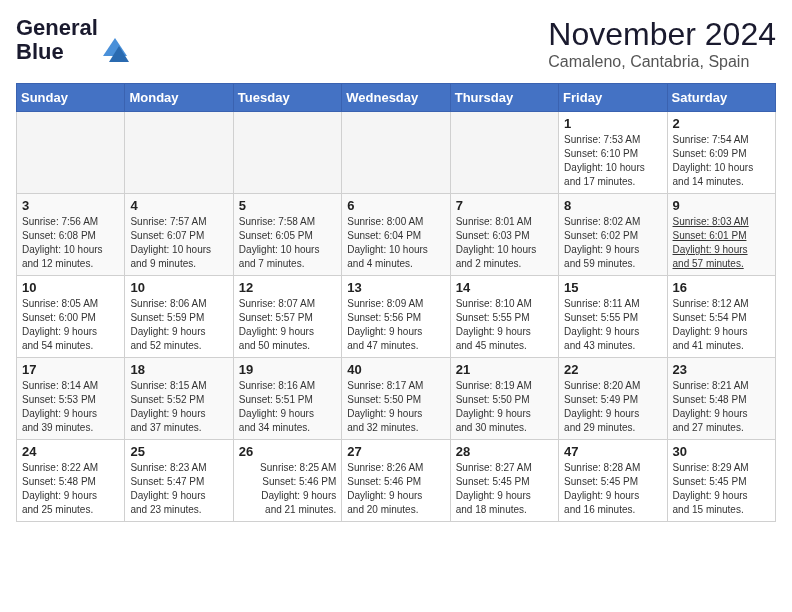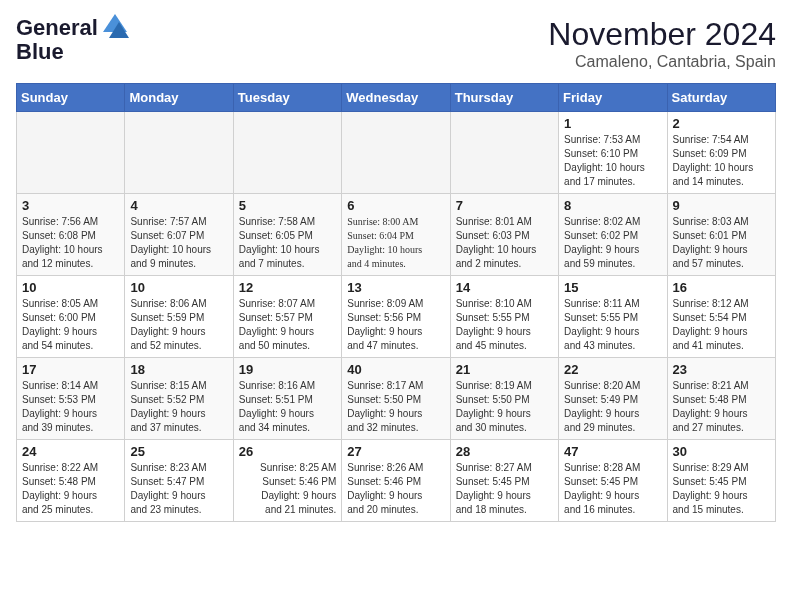--- a/index.html
+++ b/index.html
@@ -26,21 +26,21 @@
       color: #1a1a2e;
       line-height: 1.1;
     }
     .logo-icon {
       width: 28px;
       height: 28px;
       margin-left: 3px;
       margin-top: -4px;
     }
     .title-block {
-      text-align: right;
+      text-align: left;
       margin-left: 12px;
     }
     .month-title {
       font-size: 32px;
       font-weight: normal;
       color: #1a1a2e;
     }
     .location-title {
       font-size: 16px;
       color: #555;
@@ -90,21 +90,21 @@
     .row-white td { background: #ffffff; }
     .row-white td.empty { background: #f5f5f5; }
     .row-gray td { background: #f2f2f2; }
   </style>
 </head>
 <body>
 
 <div class="header-area">
   <div class="logo">
     <div>
-      <div style="display:flex;align-items:flex-start;">
+      <div style="display:flex;align-items:flex-end;">
         <span class="logo-text">General<br>Blue</span>
         <svg class="logo-icon" viewBox="0 0 28 28" xmlns="http://www.w3.org/2000/svg">
           <polygon points="14,2 26,20 2,20" fill="#4a90d9"></polygon>
           <polygon points="18,10 28,26 8,26" fill="#2a6ab0"></polygon>
         </svg>
       </div>
     </div>
   </div>
   <div class="title-block">
     <div class="month-title">November 2024</div>
@@ -163,42 +163,42 @@
         </td>
         <td>
           <span class="day-num">5</span>
           <div class="day-info" style="white-space: pre-line;">Sunrise: 7:58 AM
 Sunset: 6:05 PM
 Daylight: 10 hours
 and 7 minutes.</div>
         </td>
         <td>
           <span class="day-num">6</span>
-          <div class="day-info" style="white-space: pre-line; font-family: Liberation Serif, serif;">Sunrise: 8:00 AM
+          <div class="day-info" style="white-space: pre-line;">Sunrise: 8:00 AM
 Sunset: 6:04 PM
 Daylight: 10 hours
 and 4 minutes.</div>
         </td>
         <td>
           <span class="day-num">7</span>
           <div class="day-info" style="white-space: pre-line;">Sunrise: 8:01 AM
 Sunset: 6:03 PM
 Daylight: 10 hours
 and 2 minutes.</div>
         </td>
         <td>
           <span class="day-num">8</span>
           <div class="day-info" style="white-space: pre-line;">Sunrise: 8:02 AM
 Sunset: 6:02 PM
 Daylight: 9 hours
 and 59 minutes.</div>
         </td>
         <td>
           <span class="day-num">9</span>
-          <div class="day-info" style="white-space: pre-line;">Sunrise: 8:03 AM
+          <div class="day-info" style="white-space: pre-line; text-decoration: underline;">Sunrise: 8:03 AM
 Sunset: 6:01 PM
 Daylight: 9 hours
 and 57 minutes.</div>
         </td>
       </tr>
       <tr class="row-white">
         <td>
           <span class="day-num">10</span>
           <div class="day-info" style="white-space: pre-line;">Sunrise: 8:05 AM
 Sunset: 6:00 PM

